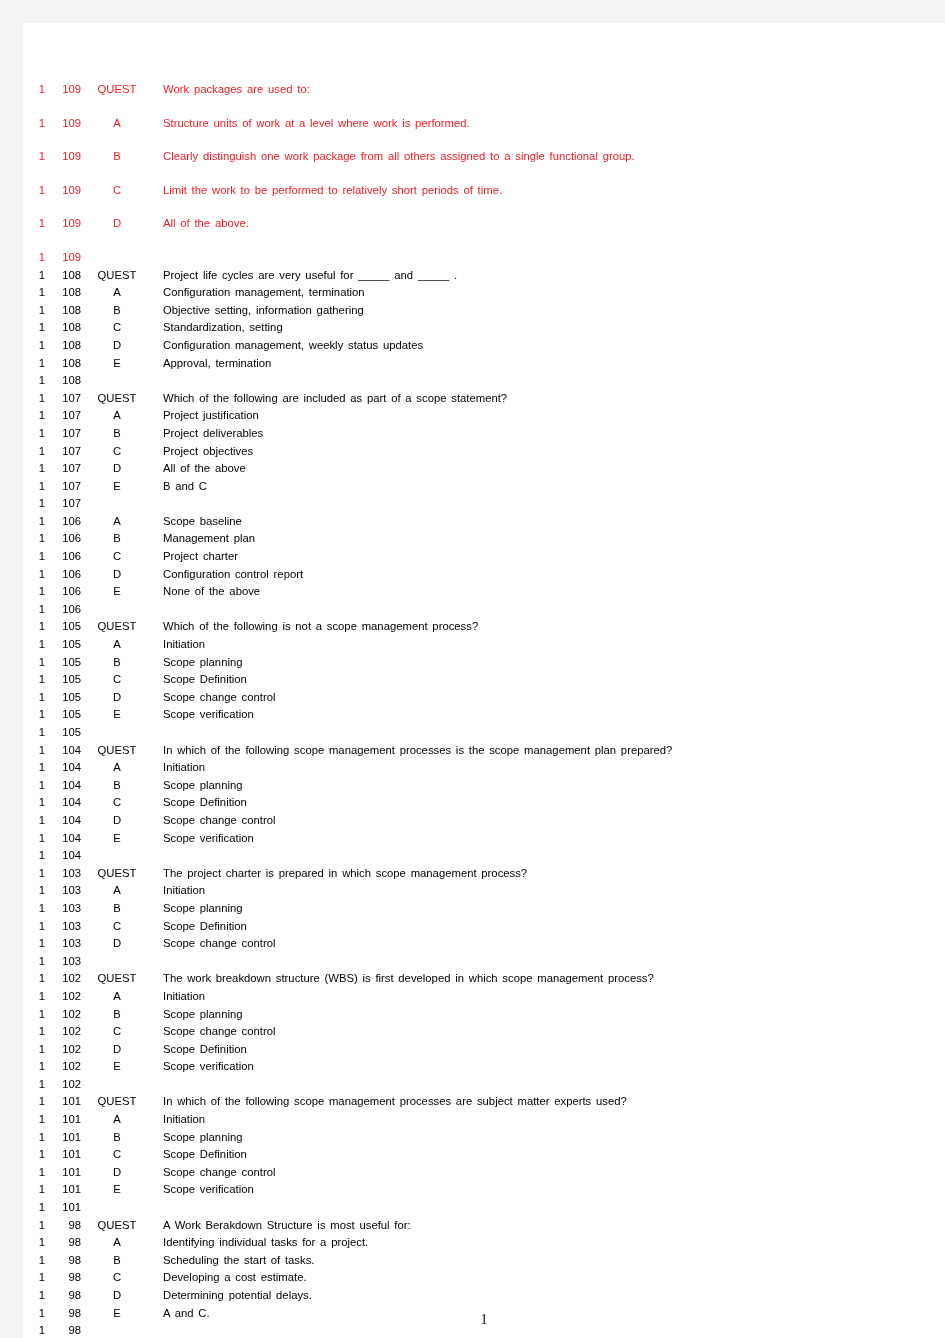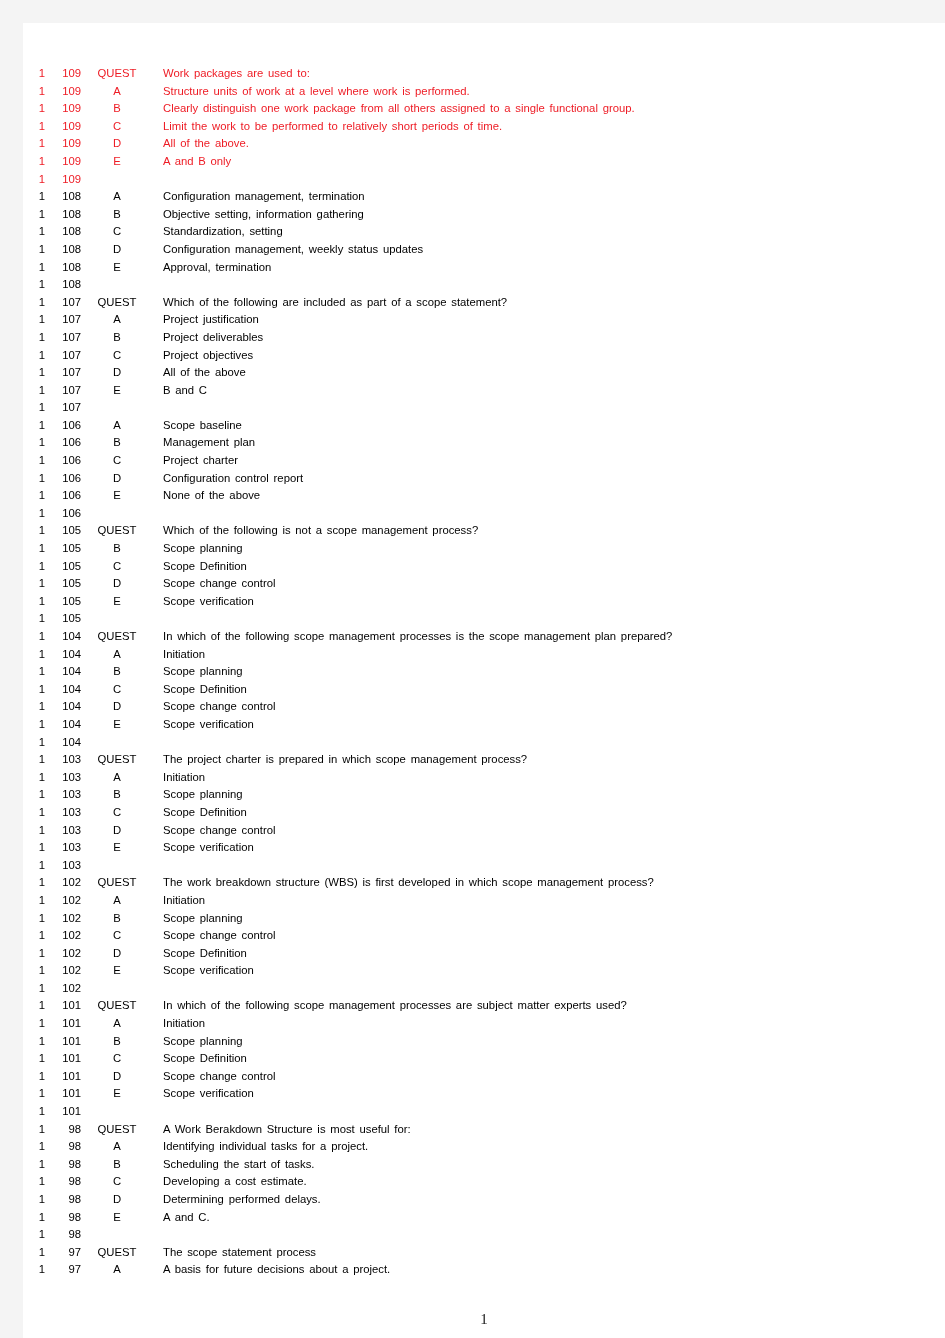--- a/index.html
+++ b/index.html
@@ -32,20 +32,21 @@
   .qrow {
     display: block;
     height: 17.6px;
     line-height: 17.6px;
     white-space: nowrap;
     font-size: 11.3px;
     color: #000000;
   }
   .qrow.red {
     color: #ee1c25;
+    margin-top: 16px;
   }
   .col-sec {
     display: inline-block;
     width: 22px;
     text-align: right;
     vertical-align: top;
   }
   .col-num {
     display: inline-block;
     width: 36px;
@@ -79,79 +80,79 @@
 </head>
 <body>
 
 <div id="page">
   <div id="doc-body" style="top: 42px;">
       <div class="qrow red"><span class="col-sec">1</span><span class="col-num">109</span><span class="col-key">QUEST</span><span class="col-text">Work packages are used to:</span></div>
       <div class="qrow red"><span class="col-sec">1</span><span class="col-num">109</span><span class="col-key">A</span><span class="col-text">Structure units of work at a level where work is performed.</span></div>
       <div class="qrow red"><span class="col-sec">1</span><span class="col-num">109</span><span class="col-key">B</span><span class="col-text">Clearly distinguish one work package from all others assigned to a single functional group.</span></div>
       <div class="qrow red"><span class="col-sec">1</span><span class="col-num">109</span><span class="col-key">C</span><span class="col-text">Limit the work to be performed to relatively short periods of time.</span></div>
       <div class="qrow red"><span class="col-sec">1</span><span class="col-num">109</span><span class="col-key">D</span><span class="col-text">All of the above.</span></div>
-      <div class="qrow red"><span class="col-sec">1</span><span class="col-num">109</span><span class="col-key">E</span><span class="col-text">A and B only</span></div>
       <div class="qrow red"><span class="col-sec">1</span><span class="col-num">109</span><span class="col-key"></span><span class="col-text"></span></div>
+      <div class="qrow"><span class="col-sec">1</span><span class="col-num">108</span><span class="col-key">QUEST</span><span class="col-text">Project life cycles are very useful for _____ and _____ .</span></div>
       <div class="qrow"><span class="col-sec">1</span><span class="col-num">108</span><span class="col-key">A</span><span class="col-text">Configuration management, termination</span></div>
       <div class="qrow"><span class="col-sec">1</span><span class="col-num">108</span><span class="col-key">B</span><span class="col-text">Objective setting, information gathering</span></div>
       <div class="qrow"><span class="col-sec">1</span><span class="col-num">108</span><span class="col-key">C</span><span class="col-text">Standardization, setting</span></div>
       <div class="qrow"><span class="col-sec">1</span><span class="col-num">108</span><span class="col-key">D</span><span class="col-text">Configuration management, weekly status updates</span></div>
       <div class="qrow"><span class="col-sec">1</span><span class="col-num">108</span><span class="col-key">E</span><span class="col-text">Approval, termination</span></div>
       <div class="qrow"><span class="col-sec">1</span><span class="col-num">108</span><span class="col-key"></span><span class="col-text"></span></div>
       <div class="qrow"><span class="col-sec">1</span><span class="col-num">107</span><span class="col-key">QUEST</span><span class="col-text">Which of the following are included as part of a scope statement?</span></div>
       <div class="qrow"><span class="col-sec">1</span><span class="col-num">107</span><span class="col-key">A</span><span class="col-text">Project justification</span></div>
       <div class="qrow"><span class="col-sec">1</span><span class="col-num">107</span><span class="col-key">B</span><span class="col-text">Project deliverables</span></div>
       <div class="qrow"><span class="col-sec">1</span><span class="col-num">107</span><span class="col-key">C</span><span class="col-text">Project objectives</span></div>
       <div class="qrow"><span class="col-sec">1</span><span class="col-num">107</span><span class="col-key">D</span><span class="col-text">All of the above</span></div>
       <div class="qrow"><span class="col-sec">1</span><span class="col-num">107</span><span class="col-key">E</span><span class="col-text">B and C</span></div>
       <div class="qrow"><span class="col-sec">1</span><span class="col-num">107</span><span class="col-key"></span><span class="col-text"></span></div>
       <div class="qrow"><span class="col-sec">1</span><span class="col-num">106</span><span class="col-key">A</span><span class="col-text">Scope baseline</span></div>
       <div class="qrow"><span class="col-sec">1</span><span class="col-num">106</span><span class="col-key">B</span><span class="col-text">Management plan</span></div>
       <div class="qrow"><span class="col-sec">1</span><span class="col-num">106</span><span class="col-key">C</span><span class="col-text">Project charter</span></div>
       <div class="qrow"><span class="col-sec">1</span><span class="col-num">106</span><span class="col-key">D</span><span class="col-text">Configuration control report</span></div>
       <div class="qrow"><span class="col-sec">1</span><span class="col-num">106</span><span class="col-key">E</span><span class="col-text">None of the above</span></div>
       <div class="qrow"><span class="col-sec">1</span><span class="col-num">106</span><span class="col-key"></span><span class="col-text"></span></div>
       <div class="qrow"><span class="col-sec">1</span><span class="col-num">105</span><span class="col-key">QUEST</span><span class="col-text">Which of the following is not a scope management process?</span></div>
+      <div class="qrow"><span class="col-sec">1</span><span class="col-num">105</span><span class="col-key">A</span><span class="col-text">Initiation</span></div>
       <div class="qrow"><span class="col-sec">1</span><span class="col-num">105</span><span class="col-key">B</span><span class="col-text">Scope planning</span></div>
       <div class="qrow"><span class="col-sec">1</span><span class="col-num">105</span><span class="col-key">C</span><span class="col-text">Scope Definition</span></div>
       <div class="qrow"><span class="col-sec">1</span><span class="col-num">105</span><span class="col-key">D</span><span class="col-text">Scope change control</span></div>
       <div class="qrow"><span class="col-sec">1</span><span class="col-num">105</span><span class="col-key">E</span><span class="col-text">Scope verification</span></div>
       <div class="qrow"><span class="col-sec">1</span><span class="col-num">105</span><span class="col-key"></span><span class="col-text"></span></div>
       <div class="qrow"><span class="col-sec">1</span><span class="col-num">104</span><span class="col-key">QUEST</span><span class="col-text">In which of the following scope management processes is the scope management plan prepared?</span></div>
       <div class="qrow"><span class="col-sec">1</span><span class="col-num">104</span><span class="col-key">A</span><span class="col-text">Initiation</span></div>
       <div class="qrow"><span class="col-sec">1</span><span class="col-num">104</span><span class="col-key">B</span><span class="col-text">Scope planning</span></div>
       <div class="qrow"><span class="col-sec">1</span><span class="col-num">104</span><span class="col-key">C</span><span class="col-text">Scope Definition</span></div>
       <div class="qrow"><span class="col-sec">1</span><span class="col-num">104</span><span class="col-key">D</span><span class="col-text">Scope change control</span></div>
       <div class="qrow"><span class="col-sec">1</span><span class="col-num">104</span><span class="col-key">E</span><span class="col-text">Scope verification</span></div>
       <div class="qrow"><span class="col-sec">1</span><span class="col-num">104</span><span class="col-key"></span><span class="col-text"></span></div>
       <div class="qrow"><span class="col-sec">1</span><span class="col-num">103</span><span class="col-key">QUEST</span><span class="col-text">The project charter is prepared in which scope management process?</span></div>
       <div class="qrow"><span class="col-sec">1</span><span class="col-num">103</span><span class="col-key">A</span><span class="col-text">Initiation</span></div>
       <div class="qrow"><span class="col-sec">1</span><span class="col-num">103</span><span class="col-key">B</span><span class="col-text">Scope planning</span></div>
       <div class="qrow"><span class="col-sec">1</span><span class="col-num">103</span><span class="col-key">C</span><span class="col-text">Scope Definition</span></div>
       <div class="qrow"><span class="col-sec">1</span><span class="col-num">103</span><span class="col-key">D</span><span class="col-text">Scope change control</span></div>
-      <div class="qrow"><span class="col-sec">1</span><span class="col-num">103</span><span class="col-key">E</span><span class="col-text">Scope verification</span></div>
       <div class="qrow"><span class="col-sec">1</span><span class="col-num">103</span><span class="col-key"></span><span class="col-text"></span></div>
       <div class="qrow"><span class="col-sec">1</span><span class="col-num">102</span><span class="col-key">QUEST</span><span class="col-text">The work breakdown structure (WBS) is first developed in which scope management process?</span></div>
       <div class="qrow"><span class="col-sec">1</span><span class="col-num">102</span><span class="col-key">A</span><span class="col-text">Initiation</span></div>
       <div class="qrow"><span class="col-sec">1</span><span class="col-num">102</span><span class="col-key">B</span><span class="col-text">Scope planning</span></div>
       <div class="qrow"><span class="col-sec">1</span><span class="col-num">102</span><span class="col-key">C</span><span class="col-text">Scope change control</span></div>
       <div class="qrow"><span class="col-sec">1</span><span class="col-num">102</span><span class="col-key">D</span><span class="col-text">Scope Definition</span></div>
       <div class="qrow"><span class="col-sec">1</span><span class="col-num">102</span><span class="col-key">E</span><span class="col-text">Scope verification</span></div>
       <div class="qrow"><span class="col-sec">1</span><span class="col-num">102</span><span class="col-key"></span><span class="col-text"></span></div>
       <div class="qrow"><span class="col-sec">1</span><span class="col-num">101</span><span class="col-key">QUEST</span><span class="col-text">In which of the following scope management processes are subject matter experts used?</span></div>
       <div class="qrow"><span class="col-sec">1</span><span class="col-num">101</span><span class="col-key">A</span><span class="col-text">Initiation</span></div>
       <div class="qrow"><span class="col-sec">1</span><span class="col-num">101</span><span class="col-key">B</span><span class="col-text">Scope planning</span></div>
       <div class="qrow"><span class="col-sec">1</span><span class="col-num">101</span><span class="col-key">C</span><span class="col-text">Scope Definition</span></div>
       <div class="qrow"><span class="col-sec">1</span><span class="col-num">101</span><span class="col-key">D</span><span class="col-text">Scope change control</span></div>
       <div class="qrow"><span class="col-sec">1</span><span class="col-num">101</span><span class="col-key">E</span><span class="col-text">Scope verification</span></div>
       <div class="qrow"><span class="col-sec">1</span><span class="col-num">101</span><span class="col-key"></span><span class="col-text"></span></div>
       <div class="qrow"><span class="col-sec">1</span><span class="col-num">98</span><span class="col-key">QUEST</span><span class="col-text">A Work Berakdown Structure is most useful for:</span></div>
       <div class="qrow"><span class="col-sec">1</span><span class="col-num">98</span><span class="col-key">A</span><span class="col-text">Identifying individual tasks for a project.</span></div>
       <div class="qrow"><span class="col-sec">1</span><span class="col-num">98</span><span class="col-key">B</span><span class="col-text">Scheduling the start of tasks.</span></div>
       <div class="qrow"><span class="col-sec">1</span><span class="col-num">98</span><span class="col-key">C</span><span class="col-text">Developing a cost estimate.</span></div>
-      <div class="qrow"><span class="col-sec">1</span><span class="col-num">98</span><span class="col-key">D</span><span class="col-text">Determining performed delays.</span></div>
+      <div class="qrow"><span class="col-sec">1</span><span class="col-num">98</span><span class="col-key">D</span><span class="col-text">Determining potential delays.</span></div>
       <div class="qrow"><span class="col-sec">1</span><span class="col-num">98</span><span class="col-key">E</span><span class="col-text">A and C.</span></div>
       <div class="qrow"><span class="col-sec">1</span><span class="col-num">98</span><span class="col-key"></span><span class="col-text"></span></div>
       <div class="qrow"><span class="col-sec">1</span><span class="col-num">97</span><span class="col-key">QUEST</span><span class="col-text">The scope statement process</span></div>
       <div class="qrow"><span class="col-sec">1</span><span class="col-num">97</span><span class="col-key">A</span><span class="col-text">A basis for future decisions about a project.</span></div>
     </div>
   <div id="page-number">1</div>
 </div>
 
 </body></html>

